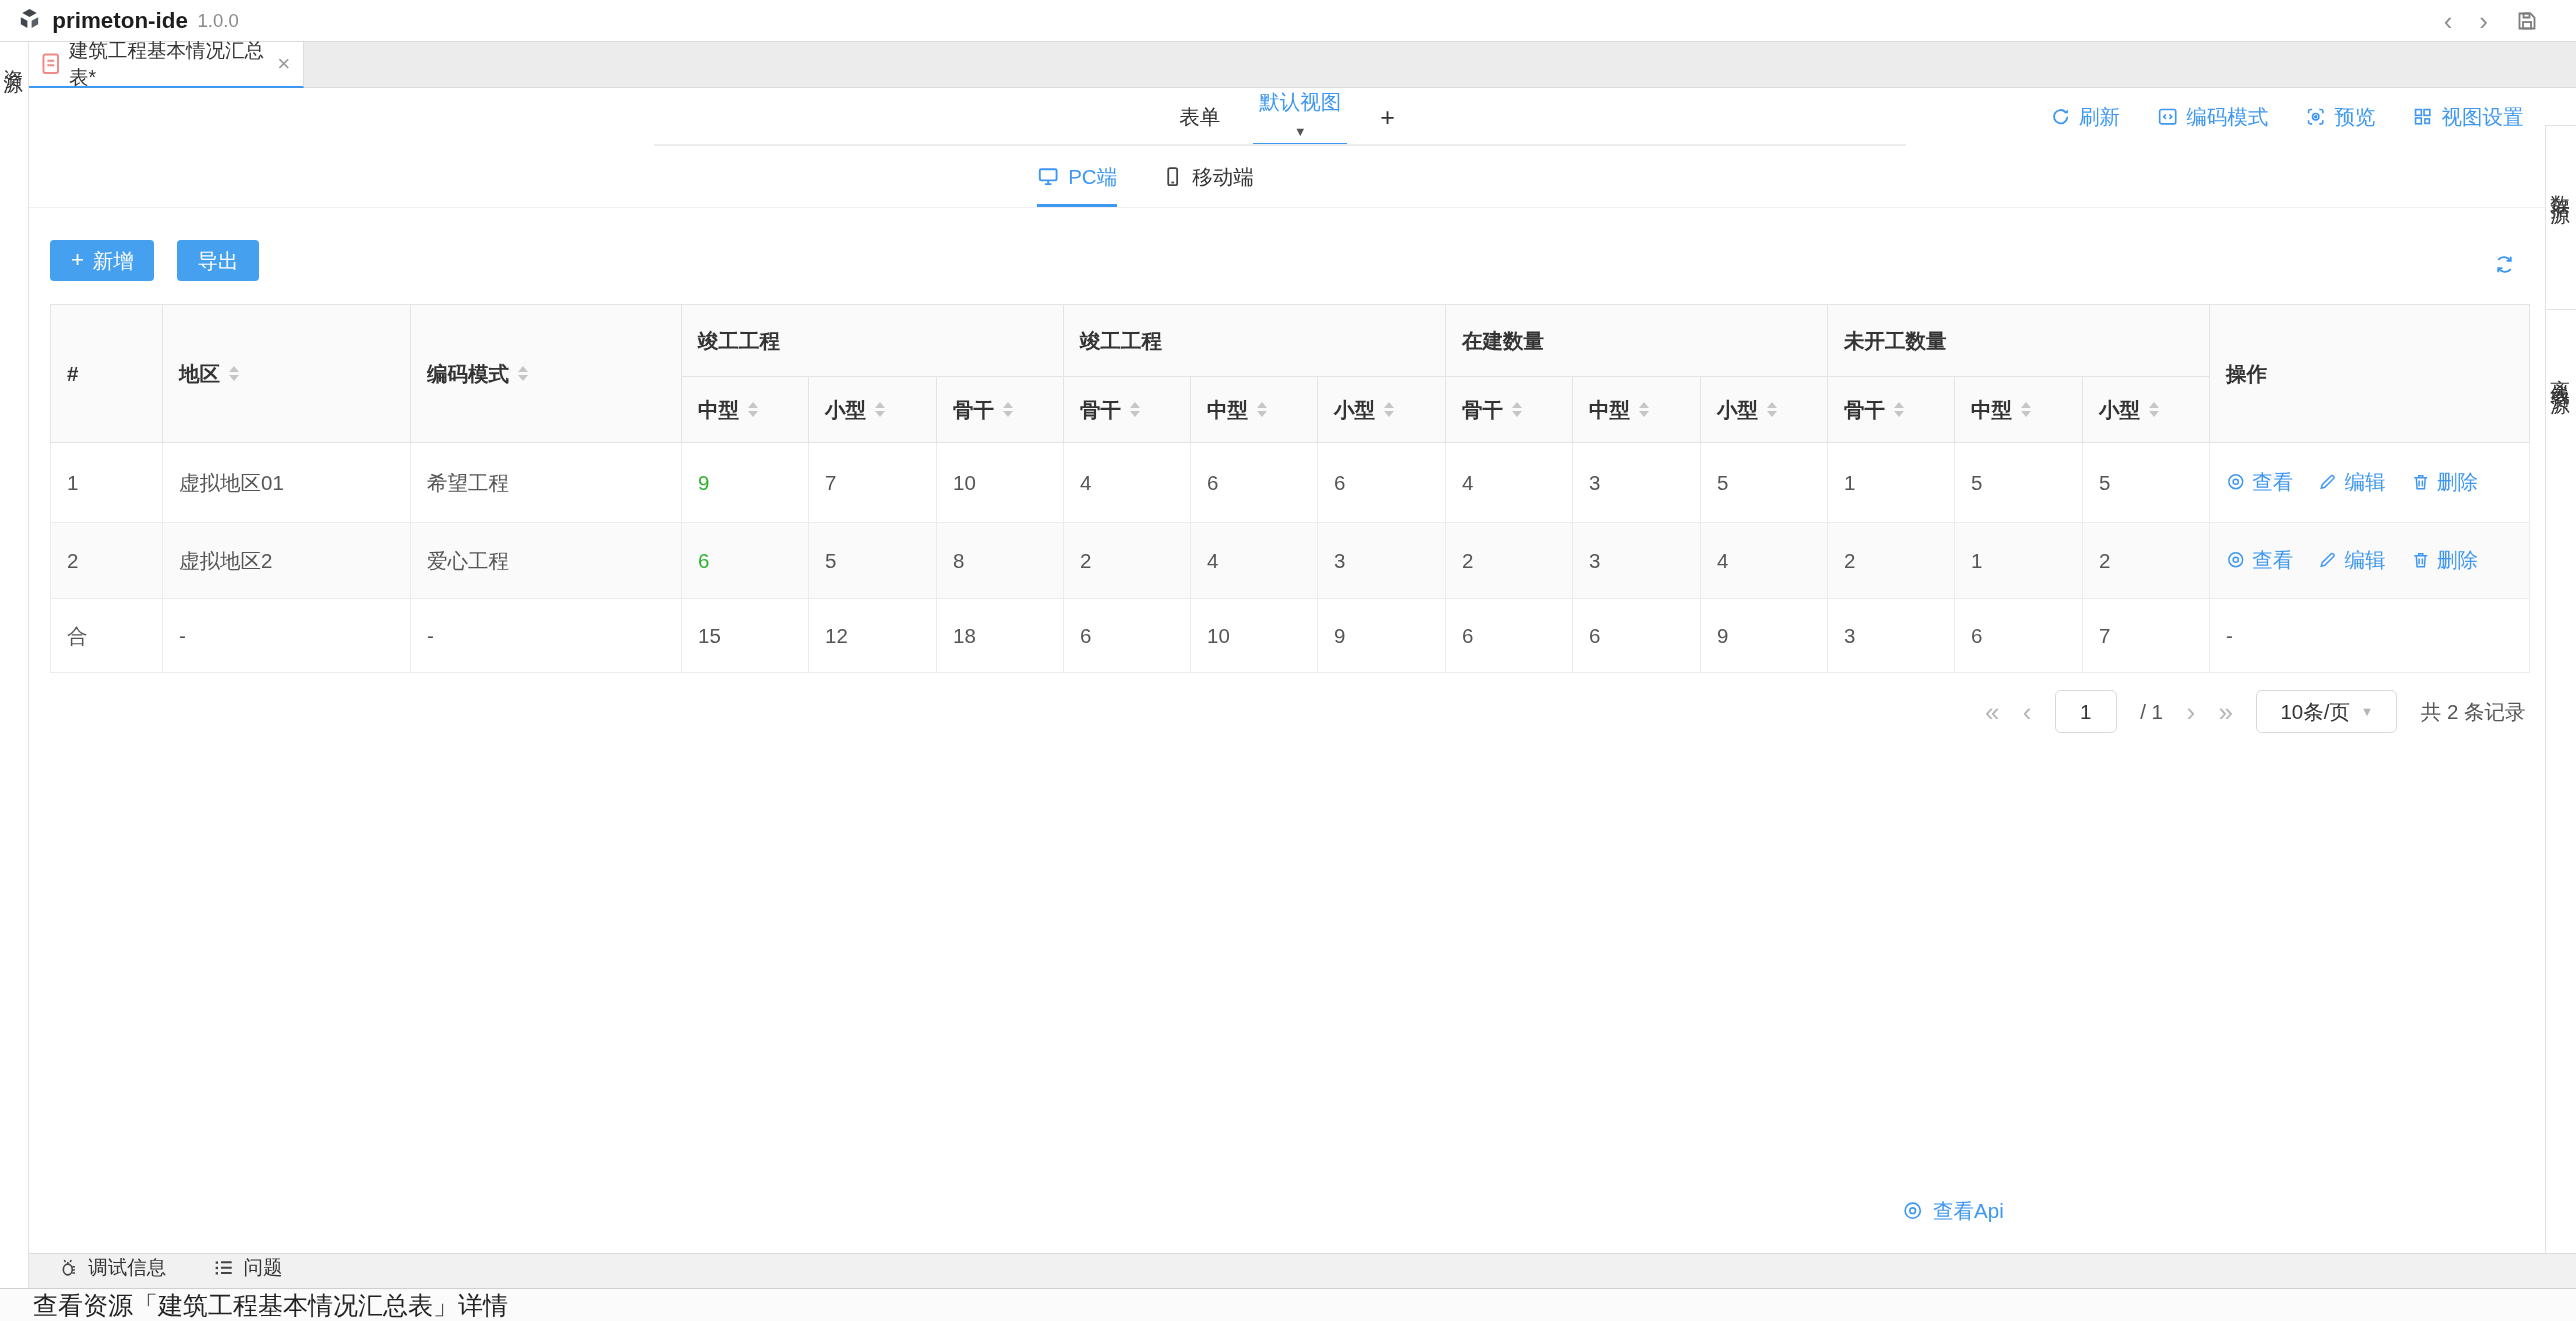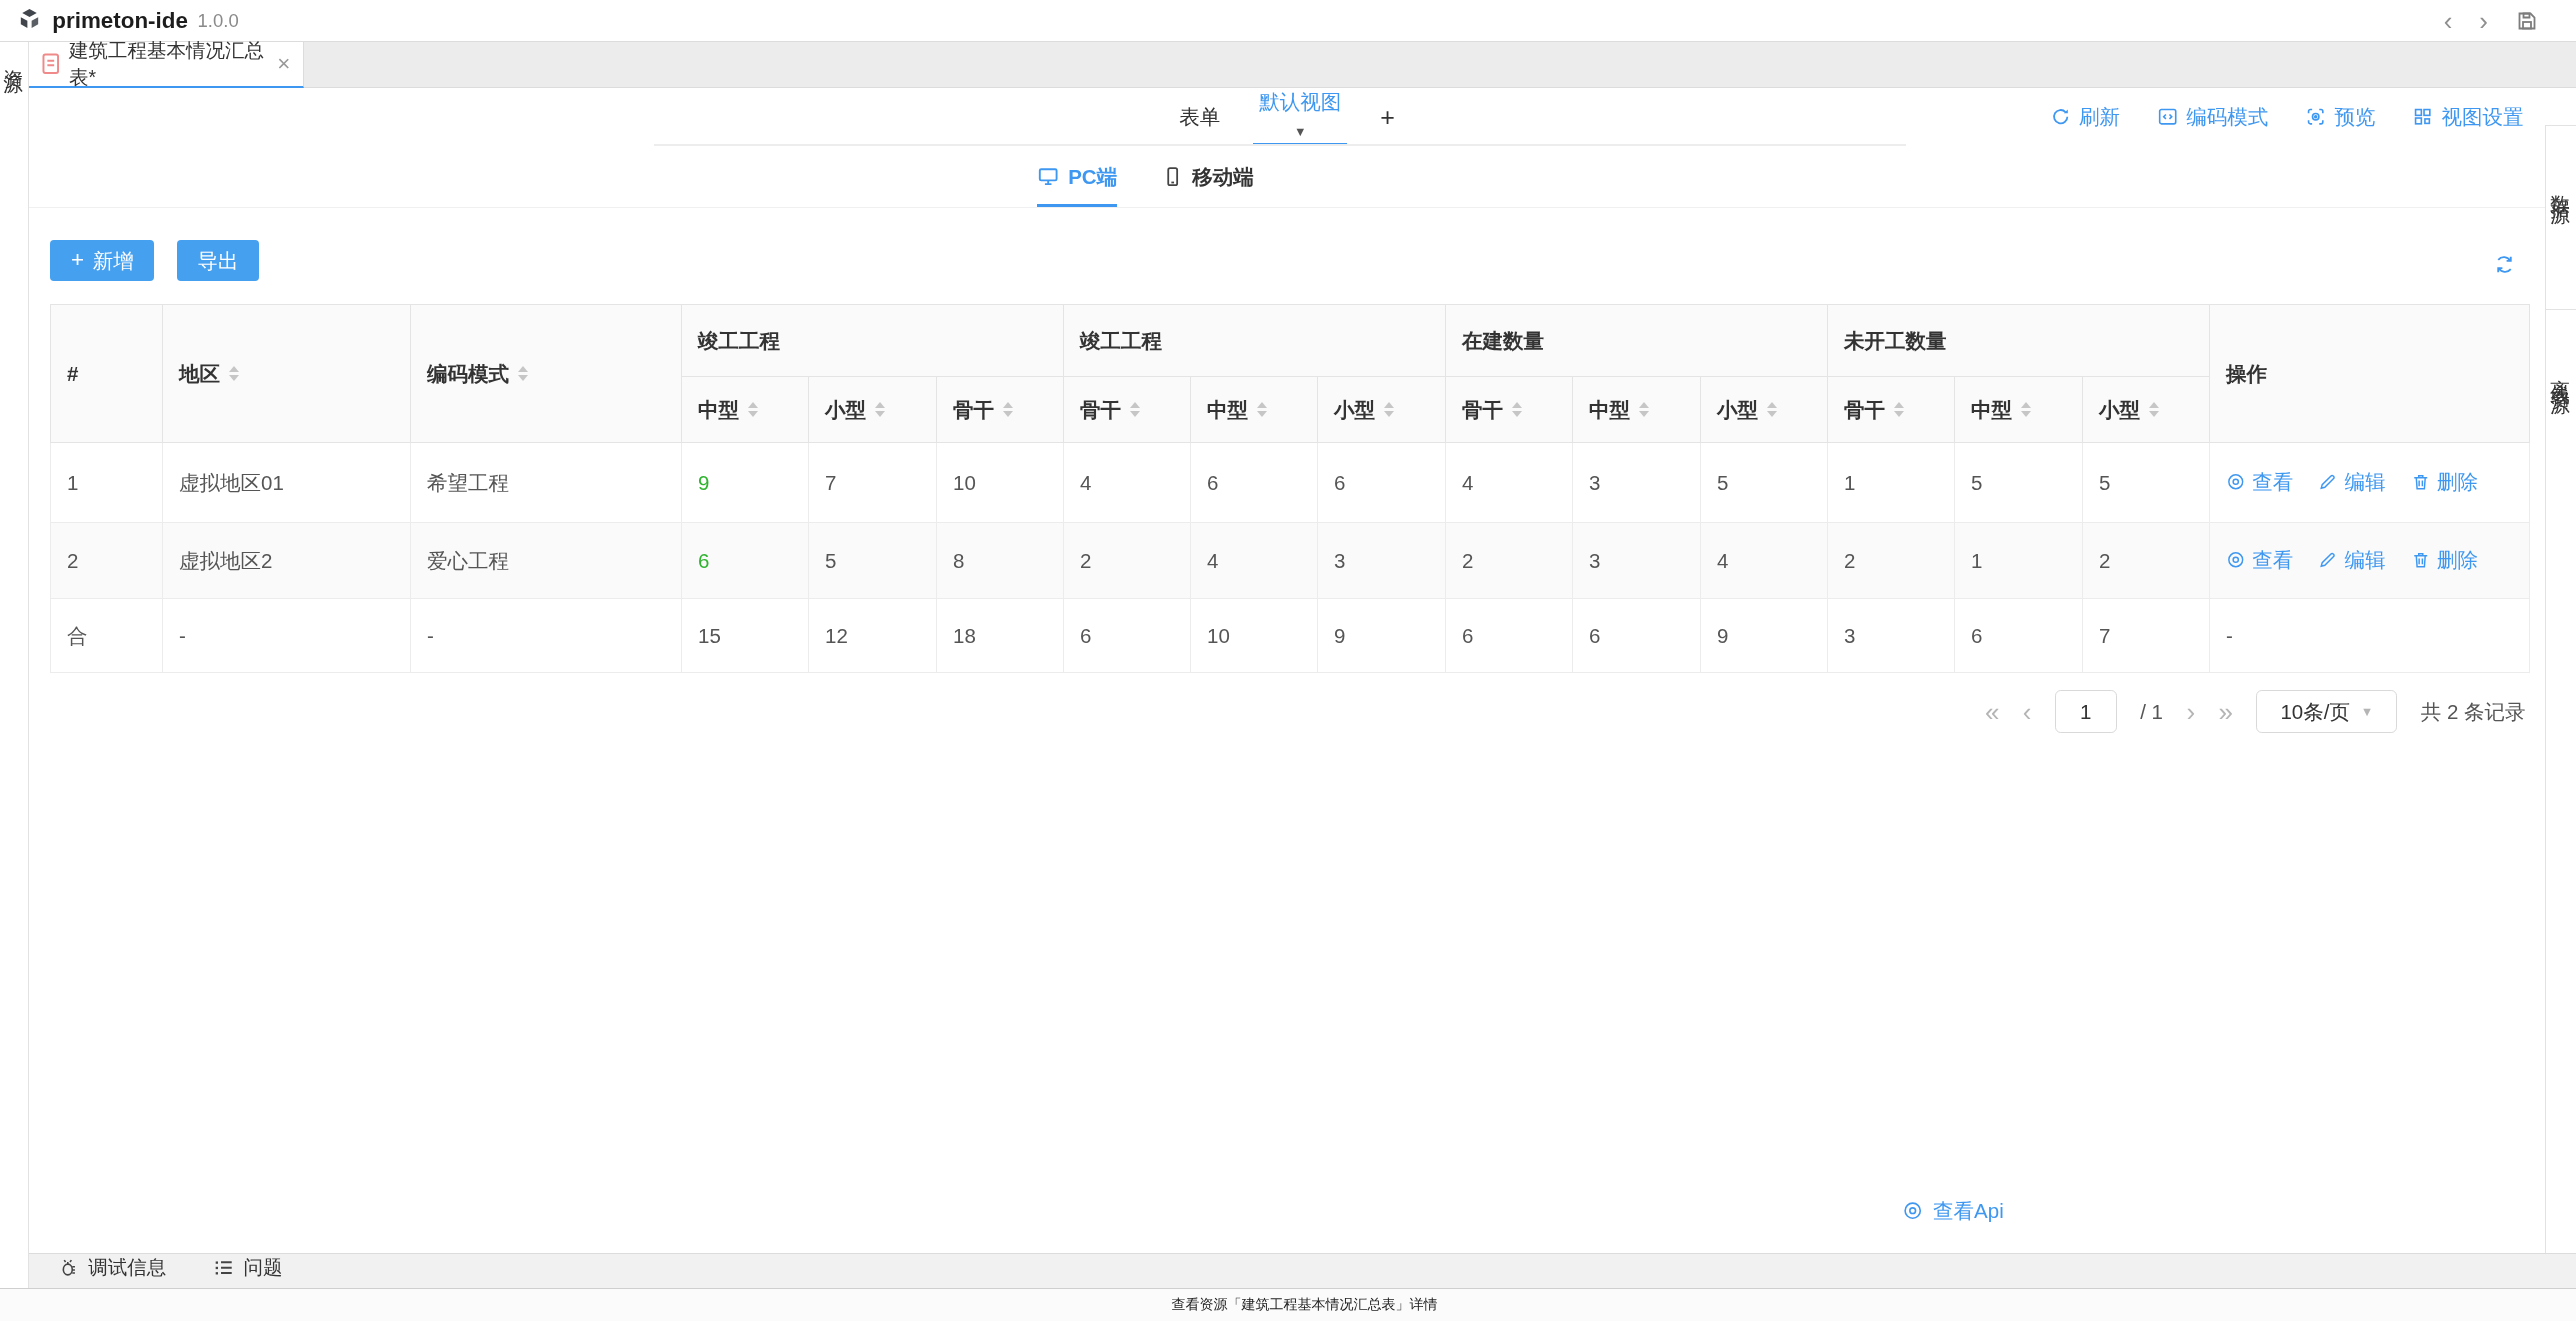--- a/index.html
+++ b/index.html
@@ -44,21 +44,21 @@
   .vt.active { color:var(--accent); gap:8.8px; position:relative;flex-direction:column; }
   .vt.active::after { content:""; position:absolute; left:-5.8px; right:-5.8px; bottom:0; height:2.9px; background:var(--accent); }
   .small-caret { font-size:12.7px; color:#555; }
   .vt-add { font-size:25px; color:#333; }
   .view-row-divider { position:absolute; bottom:0; left:625px; width:1252px; height:1.9px; background:#ededed; }
   .toolbar { position:absolute; right:21.4px; top:0; height:58px; display:flex; align-items:center; gap:37px;
     color:var(--accent); font-size:20.5px; }
   .tb-item { display:flex; align-items:center; gap:7.8px; }
 
   .device-row { position:relative; height:62px; border-bottom:1px solid #f0f0f0; }
-  .dt { position:absolute; top:0; height:100%; display:flex; align-items:center; gap:8.8px; font-size:20.5px;font-weight:bold; }
+  .dt { position:absolute; top:0; height:100%; display:flex; align-items:center; gap:8.8px; font-size:20.5px; }
   .dt-pc { left:1008px; color:var(--accent); }
   .dt-pc::after { content:""; position:absolute; left:0; right:0; bottom:0; height:2.9px; background:var(--accent); }
   .dt-mobile { left:1133px; color:#333; }
 
   .btn { position:absolute; height:41px; border-radius:3.9px; background:var(--btn); color:#fff; font-size:20.5px;
     display:flex; align-items:center; justify-content:center; padding:0 20.5px; gap:8.8px; border:none; }
   .btn-add { left:21.4px; top:152px; }
   .btn-export { left:148px; top:152px; }
   .btn .plus { font-size:22.4px; line-height:1; }
   .sync-btn { position:absolute; left:2463px; top:164px; color:var(--accent); }
@@ -92,21 +92,21 @@
   .pg-size .small-caret { color:#b5b5b5; }
   .pg-total { color:#555; }
 
   .api-link { position:absolute; left:1873px; top:1109px; display:flex; align-items:center; gap:9.7px; color:var(--accent); }
 
   
   .bottom-bar { position:absolute; left:29px; right:0; bottom:33px; height:35px; background:#f1f1f1;
     border-top:1px solid #dcdcdc; display:flex; align-items:flex-start; gap:47px; padding-left:29px; font-size:19.5px; color:#333; }
   .bb-item { display:flex; align-items:center; gap:8.8px; }
   .status-bar { position:absolute; left:0; right:0; bottom:0; height:33px; background:#fbfbfb;
-    border-top:1px solid #cfcfcf; display:flex; align-items:center; padding-left:33px; font-size:14px; color:#222;justify-content:center; }
+    border-top:1px solid #cfcfcf; display:flex; align-items:center; padding-left:33px; font-size:25px; color:#222; }
 </style>
 </head>
 <body style="--accent: #3e97f0; --btn: #46a0f0;">
 
 <div class="titlebar">
   <span>
     <svg width="27" height="27" viewBox="0 0 28 28">
         <g fill="#41454c">
       <path d="M14 2l7.5 4.2-7.5 4.2-7.5-4.2z"></path>
       <path d="M5 10.5l6.8 3.8v7.5L5 18z"></path>

